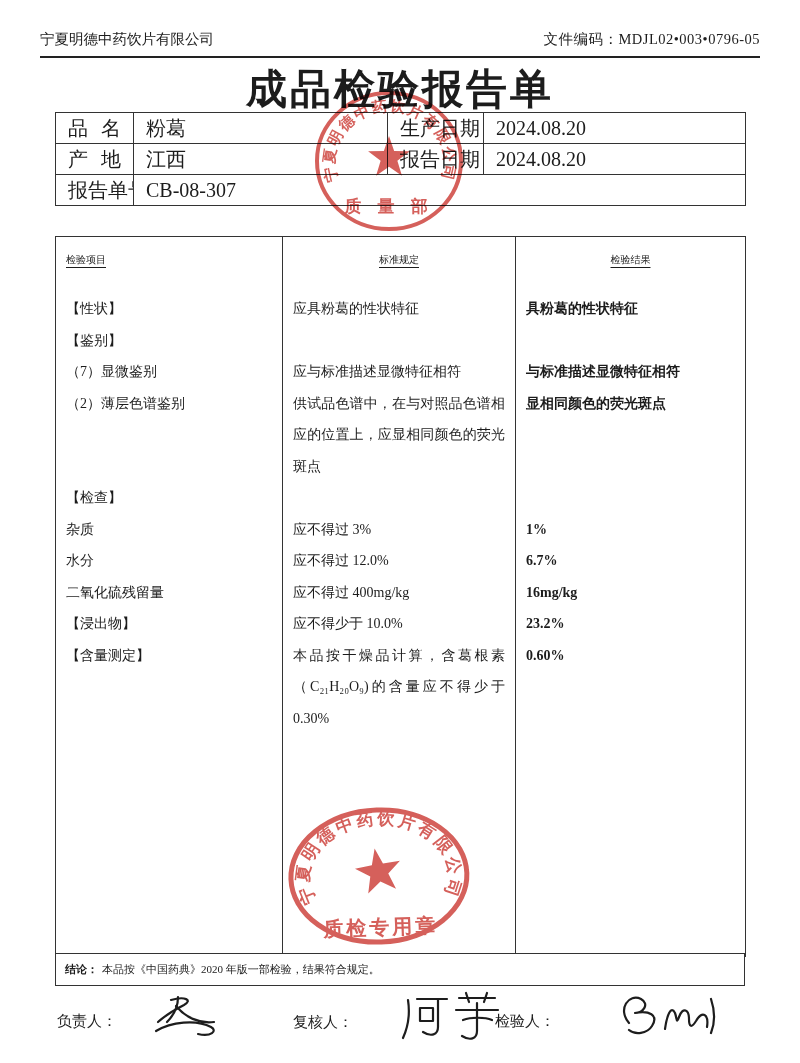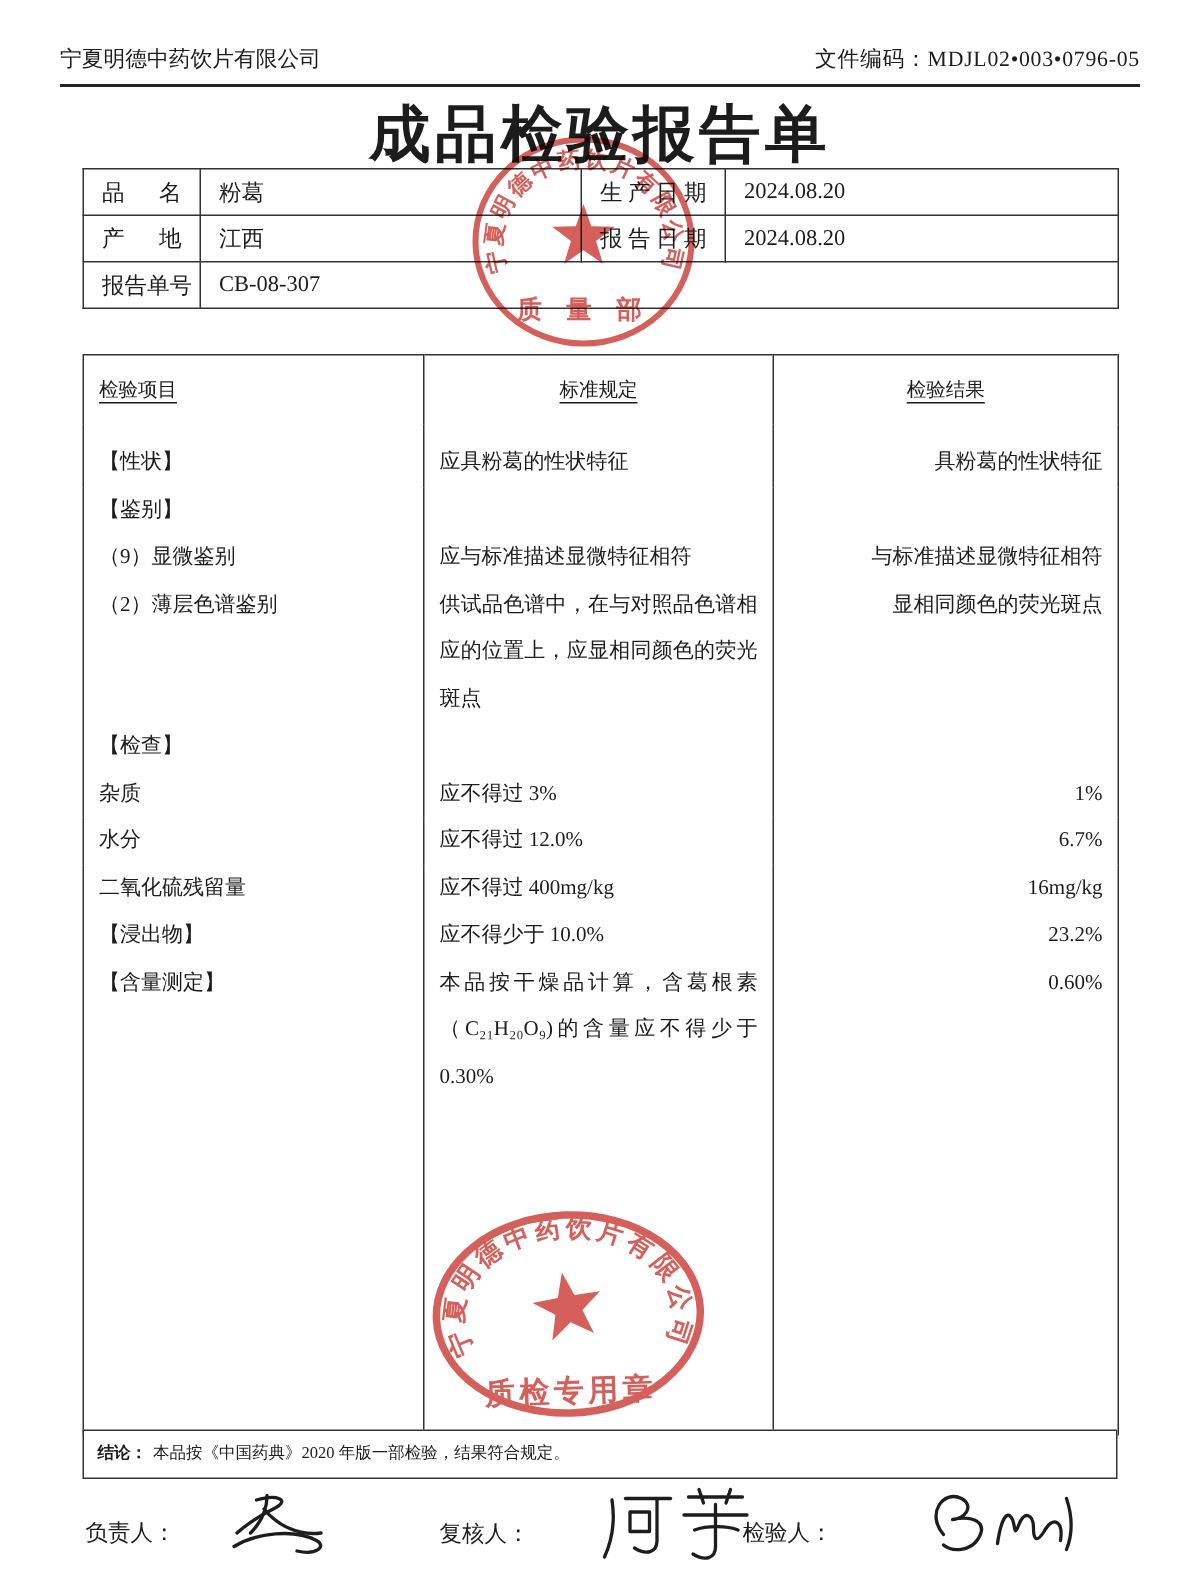--- a/index.html
+++ b/index.html
@@ -20,39 +20,39 @@
   .doc-code{font-family:"Liberation Serif","DejaVu Serif",serif;letter-spacing:.5px;}
 
   
   .title{
     position:absolute;top:62px;left:0;width:100%;text-align:center;
     font-size:41px;font-weight:bold;letter-spacing:3px;margin:0;
   }
 
   
   table{border-collapse:collapse;table-layout:fixed;}
-  .info-table{position:absolute;top:112px;left:55px;width:690px;font-size:15px;}
+  .info-table{position:absolute;top:112px;left:55px;width:690px;font-size:20px;}
   .info-table td{border:1px solid #333;height:30px;padding:0 12px;overflow:hidden;white-space:nowrap;}
   .info-table td.jlab{text-align:justify;text-align-last:justify;}
   .main-table{position:absolute;top:236px;left:55px;width:690px;font-size:14px;}
   .main-table col.c0{width:227px;}
   .main-table col.c1{width:233px;}
   .main-table col.c2{width:230px;}
   .main-table{border:1px solid #333;}
   .main-table th,.main-table td{border-left:1px solid #333;border-right:1px solid #333;}
   .main-table th{
-    height:44px;font-weight:normal;font-size:13px;vertical-align:middle;margin-top:44px;
+    height:44px;font-weight:normal;font-size:10px;vertical-align:middle;margin-top:44px;
   }
   .main-table th.h0{text-align:left;padding-left:10px;}
   .main-table th .u{text-decoration:underline;text-underline-offset:4px;}
   .main-table tbody td{
     vertical-align:top;line-height:31.5px;padding:0 10px;text-align:justify;
   }
   .main-table tbody tr.first td{padding-top:10px;}
-  .main-table tbody td.c2{text-align:right;}
+  .main-table tbody td.c2{text-align:left;font-weight:bold;}
   .main-table tbody td.c0{text-align:left;}
   .main-table tr.filler td{height:222px;}
 
   
   .conclusion{
     position:absolute;top:953px;left:55px;width:690px;height:33px;
     border:1px solid #333;box-sizing:border-box;line-height:31px;
     padding-left:9px;font-size:11px;background:#fff;
   }
   .conclusion b{margin-right:4px;}
@@ -130,21 +130,21 @@
           <td class="c0">【性状】</td>
           <td class="c1">应具粉葛的性状特征</td>
           <td class="c2">具粉葛的性状特征</td>
         </tr>
         <tr>
           <td class="c0">【鉴别】</td>
           <td class="c1"></td>
           <td class="c2"></td>
         </tr>
         <tr>
-          <td class="c0">（9）显微鉴别</td>
+          <td class="c0">（7）显微鉴别</td>
           <td class="c1">应与标准描述显微特征相符</td>
           <td class="c2">与标准描述显微特征相符</td>
         </tr>
         <tr>
           <td class="c0">（2）薄层色谱鉴别</td>
           <td class="c1">供试品色谱中，在与对照品色谱相应的位置上，应显相同颜色的荧光斑点</td>
           <td class="c2">显相同颜色的荧光斑点</td>
         </tr>
         <tr>
           <td class="c0">【检查】</td>

